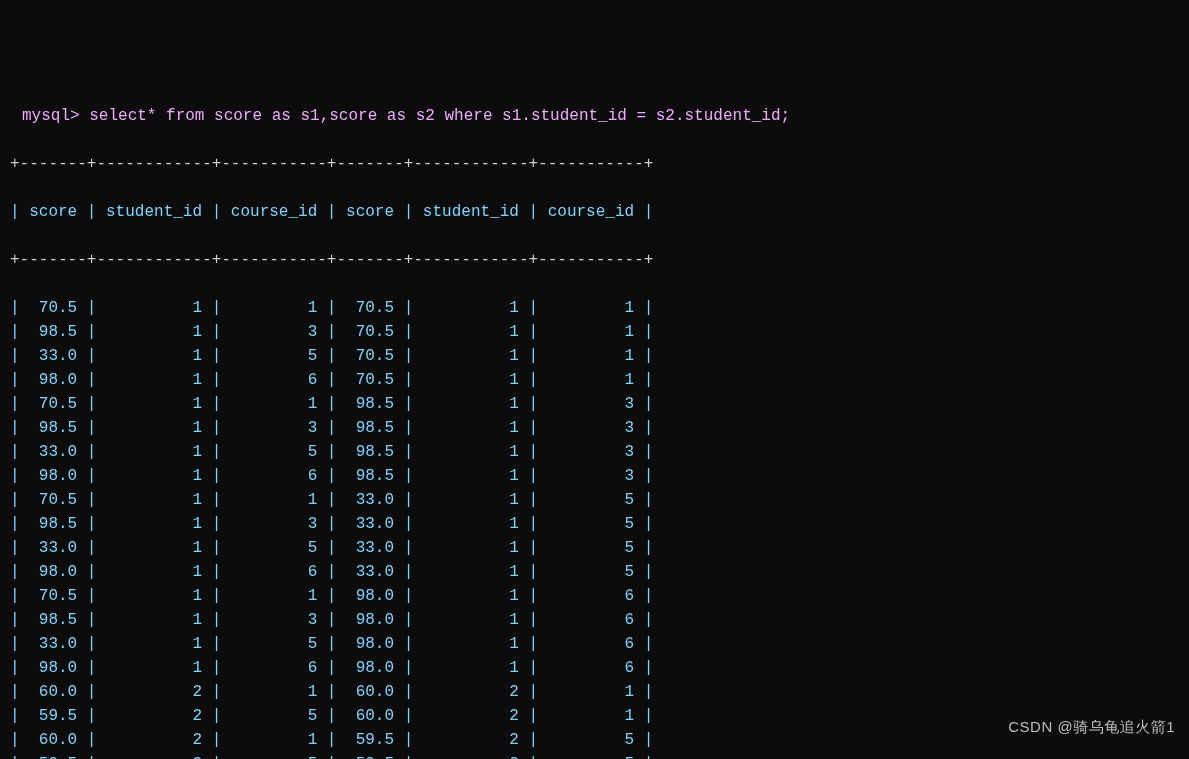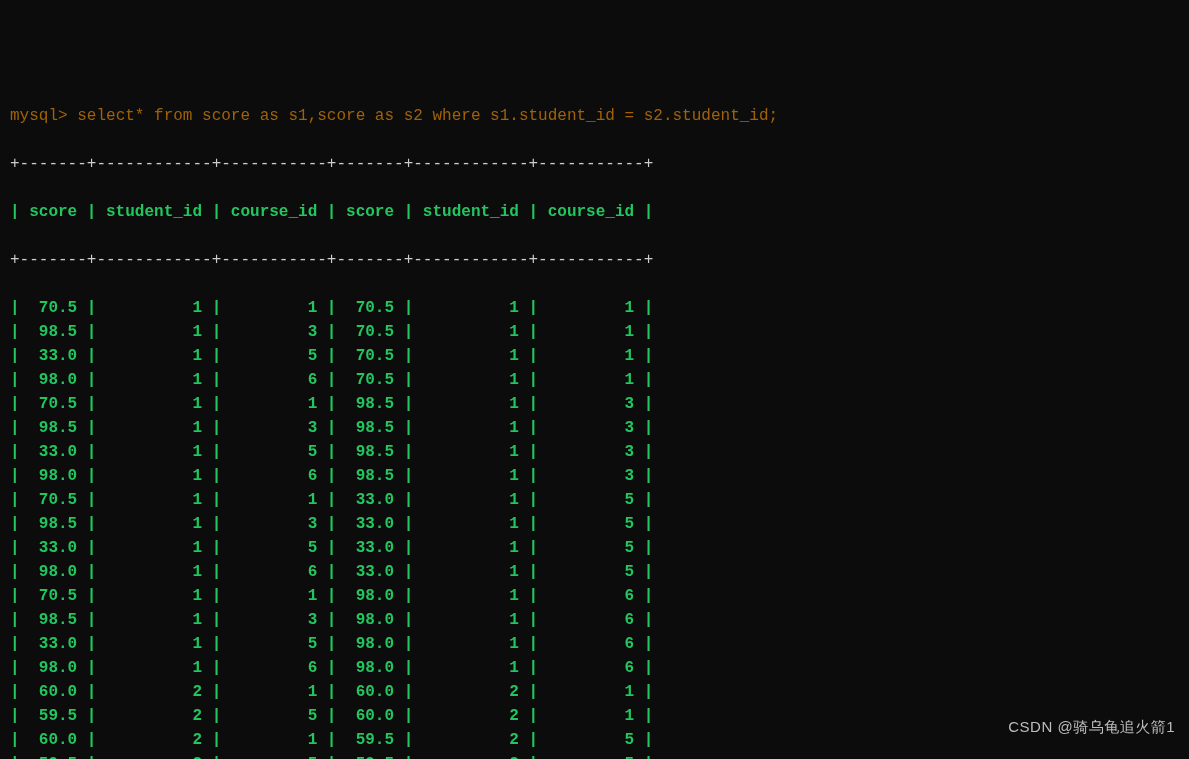--- a/index.html
+++ b/index.html
@@ -9,23 +9,23 @@
       font-family: "Consolas", "Courier New", monospace;
       font-size: 16px;
       line-height: 24px;
       padding: 8px 10px;
       width: 1189px;
       height: 759px;
       overflow: hidden;
       position: relative;
       white-space: pre;
     }
-    .prompt-line { color: #a16207; }
+    .prompt-line { color: #f0abfc; margin-left: 12px; }
     .border-line { color: #cccccc; }
-    .header-row, .data-row { color: #22c55e; font-weight: bold; }
+    .header-row, .data-row { color: #7dd3fc; }
     .watermark {
       position: absolute;
       bottom: 20px;
       right: 14px;
       color: #bdbdbd;
       font-family: Arial, sans-serif;
       font-size: 15px;
       letter-spacing: 0.5px;
       white-space: nowrap;
     }

